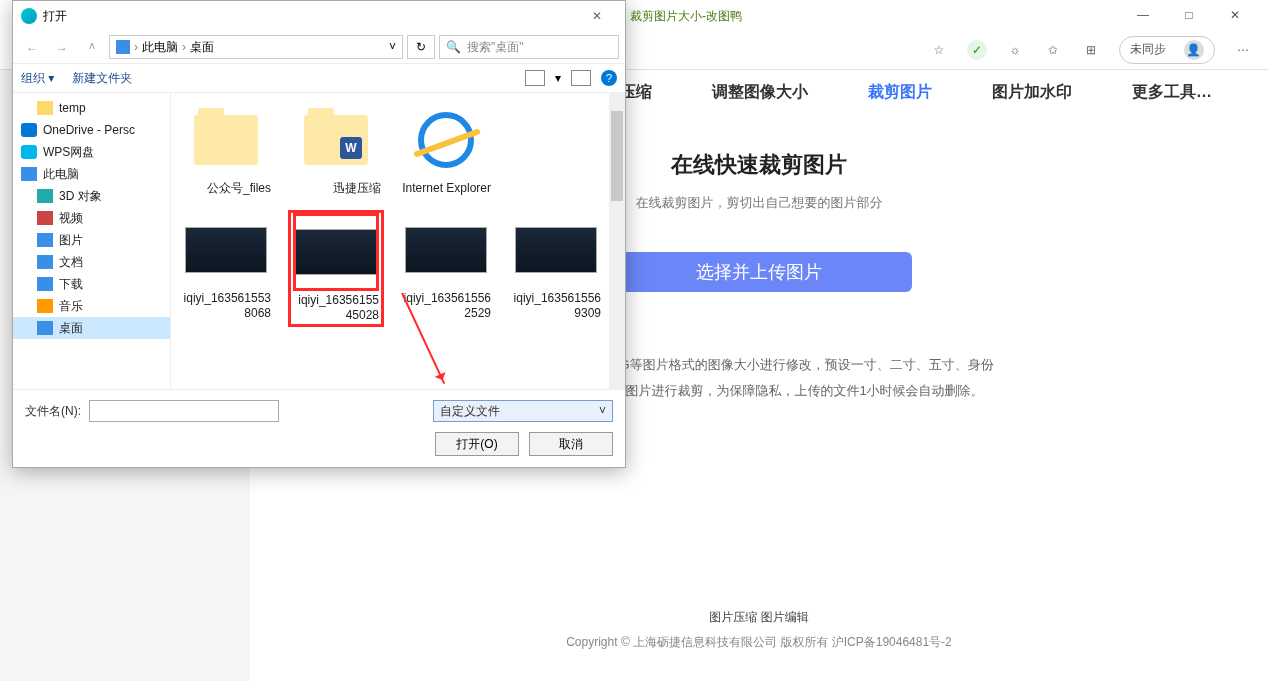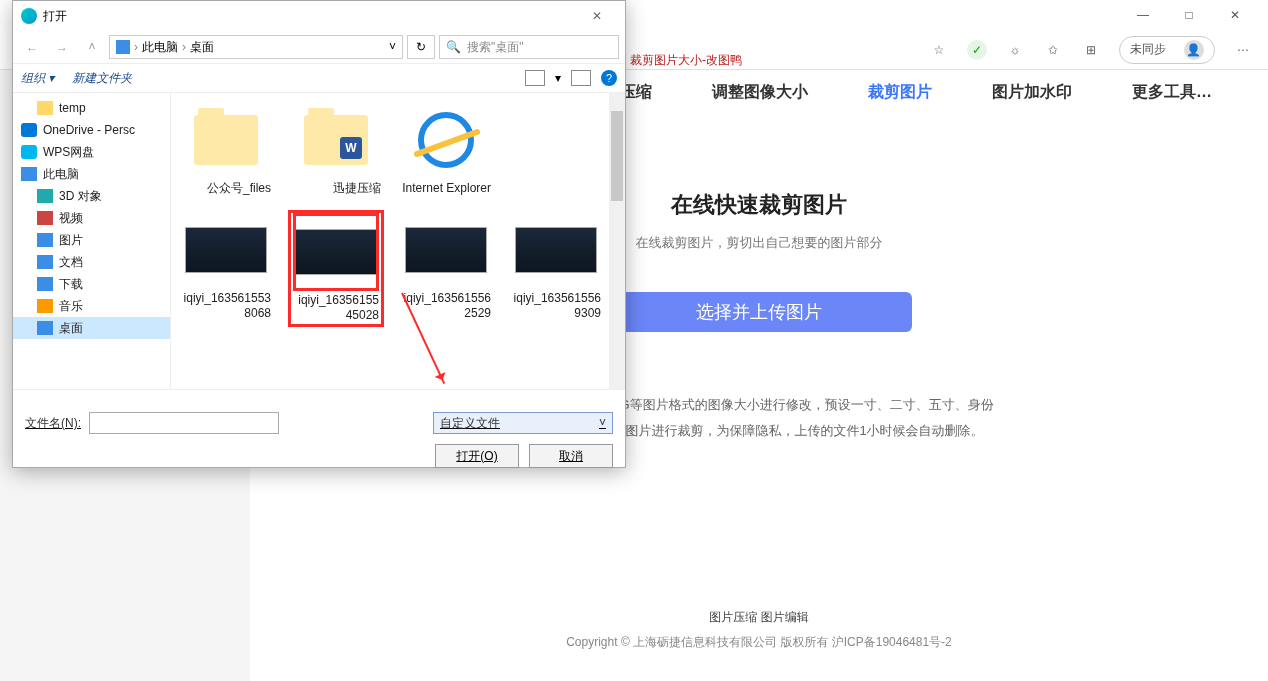--- a/index.html
+++ b/index.html
@@ -1,36 +1,36 @@
 <!DOCTYPE html>
 <html><head>
 <meta charset="utf-8">
 <style>
 * { box-sizing: border-box; margin: 0; padding: 0; font-family: "Microsoft YaHei", Arial, sans-serif; }
 body { width: 1268px; height: 681px; background: #fff; position: relative; overflow: hidden; font-size: 12px; }
 
 
 .browser { position: absolute; top: 0; left: 0; right: 0; bottom: 0; }
 .browser-titlebar { height: 30px; display: flex; align-items: center; justify-content: flex-end; padding: 0 10px; }
-.browser-title-text { position: absolute; left: 630px; top: 8px; color: #b91c1c; font-size: 12px; margin-top: 44px; }
+.browser-title-text { position: absolute; left: 630px; top: 8px; color: #4d7c0f; font-size: 12px; }
 .win-btns { display: flex; gap: 0; }
 .win-btn { width: 46px; height: 30px; display: flex; align-items: center; justify-content: center; color: #555; }
 .browser-toolbar { height: 40px; border-bottom: 1px solid #e0e0e0; display: flex; align-items: center; justify-content: flex-end; padding: 0 15px; gap: 18px; }
 .tb-icon { width: 20px; height: 20px; display: flex; align-items: center; justify-content: center; color: #666; }
 .tb-icon.green { color: #0a0; background: #e6f5e6; border-radius: 50%; }
 .sync-btn { display: flex; align-items: center; gap: 18px; border: 1px solid #ccc; border-radius: 14px; padding: 3px 10px; color: #555; }
 .sync-btn .avatar { width: 20px; height: 20px; border-radius: 50%; background: #ddd; display: flex; align-items: center; justify-content: center; }
 
 
 .nav { height: 45px; display: flex; align-items: center; gap: 60px; padding-left: 620px; font-size: 16px; font-weight: bold; color: #333; }
 .nav-item.active { color: #3a76f8; }
 
 
 .page-center { position: absolute; left: 250px; right: 0; top: 150px; text-align: center; }
-.page-heading { font-size: 22px; font-weight: bold; color: #222; margin-bottom: 14px; margin-top: 40px; }
+.page-heading { font-size: 22px; font-weight: bold; color: #222; margin-bottom: 14px; }
 .page-sub { font-size: 13px; color: #777; margin-bottom: 40px; }
 .upload-btn { display: inline-block; background: #6b86f7; color: #fff; font-size: 18px; padding: 8px 90px; border-radius: 6px; }
 .page-desc { color: #666; font-size: 13px; line-height: 2; margin-top: 60px; }
 .footer { position: absolute; bottom: 30px; left: 250px; right: 0; text-align: center; color: #888; font-size: 12px; }
 .footer-links { color: #444; margin-bottom: 8px; }
 
 
 .left-bg { position: absolute; left: 0; top: 70px; width: 250px; bottom: 0; background: #f5f5f5; }
 
 
@@ -43,21 +43,21 @@
 .dlg-nav { height: 32px; display: flex; align-items: center; gap: 4px; padding: 0 6px; }
 .nav-arrow { width: 26px; height: 26px; display: flex; align-items: center; justify-content: center; color: #999; }
 .breadcrumb-box { flex: 1; border: 1px solid #ccc; height: 24px; display: flex; align-items: center; padding: 0 6px; gap: 4px; }
 .bc-icon { width: 14px; height: 14px; background: #3a8ee6; }
 .bc-sep { color: #888; }
 .refresh-btn { width: 28px; height: 24px; border: 1px solid #ccc; display: flex; align-items: center; justify-content: center; }
 .search-box { width: 180px; border: 1px solid #ccc; height: 24px; display: flex; align-items: center; padding: 0 6px; gap: 6px; color: #888; }
 
 .dlg-toolbar { height: 30px; display: flex; align-items: center; justify-content: space-between; padding: 0 8px; border-top: 1px solid #eee; border-bottom: 1px solid #eee; }
 .dlg-tb-left { display: flex; gap: 18px; color: #1a4b8c; }
-.dlg-tb-left span { cursor: default; font-style: italic; }
+.dlg-tb-left span { cursor: default; }
 .dlg-tb-right { display: flex; gap: 10px; align-items: center; }
 .view-icon { width: 20px; height: 16px; border: 1px solid #888; }
 .help-icon { width: 16px; height: 16px; border-radius: 50%; background: #0078d7; color: #fff; display: flex; align-items: center; justify-content: center; font-size: 11px; }
 
 .dlg-body { flex: 1; display: flex; overflow: hidden; }
 .tree { width: 158px; border-right: 1px solid #eee; overflow-y: auto; padding: 4px 0; }
 .tree-item { height: 22px; display: flex; align-items: center; gap: 6px; padding-left: 8px; color: #222; }
 .tree-item.indent { padding-left: 24px; }
 .tree-item.selected { background: #cce8ff; }
 .ti-icon { width: 16px; height: 14px; flex-shrink: 0; }
@@ -84,21 +84,21 @@
 .ie-thumb::after { content:""; position:absolute; width:70px; height:6px; background:#f9c23c; transform:rotate(-20deg); left:-12px; top:22px; border-radius:3px; }
 .img-thumb { width: 82px; height: 46px; background: linear-gradient(#1a2838,#0d1520); border: 1px solid #aaa; }
 .file-label { font-size: 12px; color: #222; line-height: 1.2; word-break: break-all; }
 .file-item.highlighted .file-thumb { outline: 3px solid #ff2a2a; outline-offset: -1px; }
 .file-item.highlighted { outline: 3px solid #ff2a2a; padding: 2px; }
 
 
 .arrow-line { position: absolute; width: 2px; height: 100px; background: #ff2a2a; transform: rotate(-25deg); transform-origin: top; }
 .arrow-line::after { content:""; position:absolute; bottom:-2px; left:-5px; border:6px solid transparent; border-top-color:#ff2a2a; }
 
-.dlg-footer { height: 78px; border-top: 1px solid #eee; padding: 22px 12px; text-decoration: underline; }
+.dlg-footer { height: 78px; border-top: 1px solid #eee; padding: 10px 12px; }
 .fname-row { display: flex; align-items: center; gap: 8px; margin-bottom: 10px; }
 .fname-label { color: #333; }
 .fname-input { flex: 0 0 190px; height: 22px; border: 1px solid #aaa; }
 .filter-select { flex: 0 0 180px; height: 22px; border: 1px solid #7a9cc6; background: #e8f0fb; display: flex; align-items: center; justify-content: space-between; padding: 0 6px; color: #333; }
 .btn-row { display: flex; justify-content: flex-end; gap: 10px; }
 .dlg-btn { width: 84px; height: 24px; border: 1px solid #999; background: #f3f3f3; display: flex; align-items: center; justify-content: center; }
 
 .scrollbar-v { position: absolute; right: 0; top: 0; bottom: 0; width: 16px; background: #f0f0f0; }
 .scrollbar-v::before { content:""; position:absolute; top:18px; left:2px; right:2px; height:90px; background:#c8c8c8; }
 </style>

